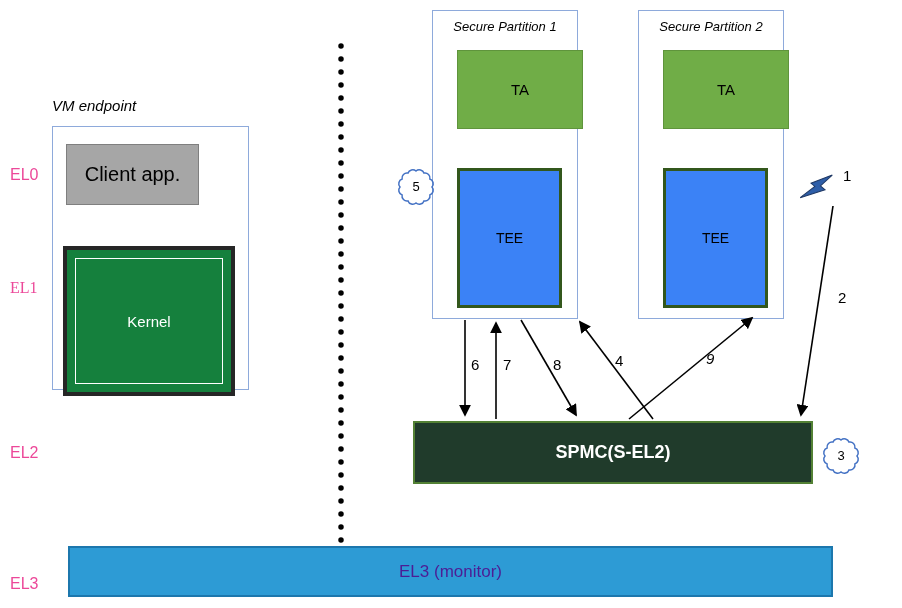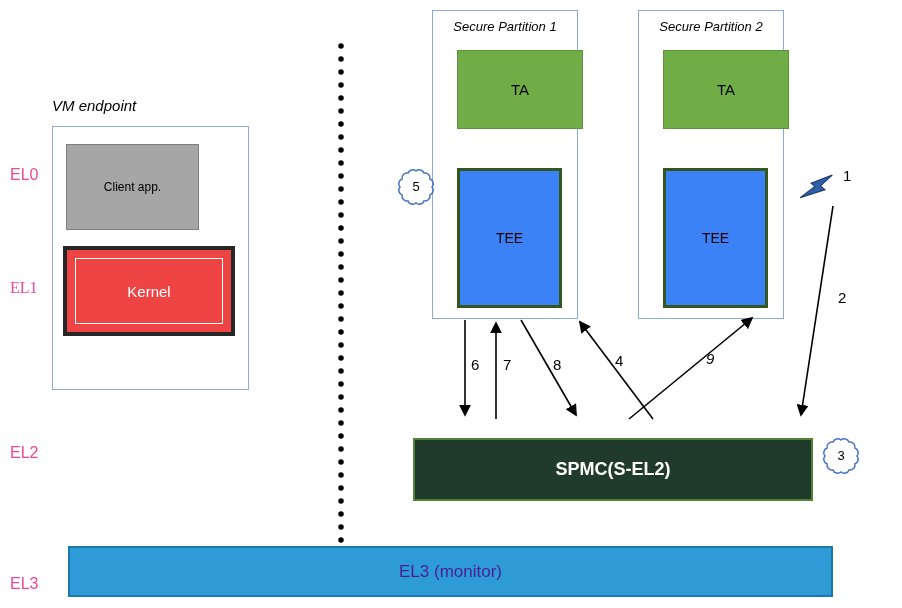--- a/index.html
+++ b/index.html
@@ -7,34 +7,34 @@
     position:relative;width:902px;height:608px;background:#ffffff;
     font-family:"Liberation Sans",sans-serif;color:#000;overflow:hidden;
   }
   .abs{position:absolute;box-sizing:border-box;}
   .flex-center{display:flex;align-items:center;justify-content:center;}
 
   .el-label{position:absolute;font-size:16px;color:#ec4899;}
 
   .vm-title{left:52px;top:97px;width:198px;font-style:italic;font-size:15px;}
   .vm-box{left:52px;top:126px;width:197px;height:264px;border:1px solid #8eaadb;background:#fff;}
-  .client-app{left:66px;top:144px;width:133px;height:86px;background:#a6a6a6;border:1px solid #7f7f7f;font-size:12px;align-items:center;}
-  .kernel{left:63px;top:246px;width:172px;height:90px;background:#ef4444;border:4px solid #262626;}
+  .client-app{left:66px;top:144px;width:133px;height:61px;background:#a6a6a6;border:1px solid #7f7f7f;font-size:20px;align-items:center;}
+  .kernel{left:63px;top:246px;width:172px;height:150px;background:#15803d;border:4px solid #262626;}
   .kernel-inner{position:absolute;inset:8px;border:1px solid #fff;}
   .kernel-label{position:relative;color:#fff;font-size:15px;}
 
   .sp-box{top:10px;width:146px;height:309px;border:1px solid #8eaadb;background:#fff;}
   .sp1{left:432px;} .sp2{left:638px;}
   .sp-title{padding-top:8px;text-align:center;font-style:italic;font-size:13px;}
   .ta-box{top:50px;width:126px;height:79px;background:#70ad47;border:1px solid #5f943c;font-size:15px;}
   .tee-box{top:168px;width:105px;height:140px;background:#3b82f6;border:3px solid #33571c;font-size:14px;}
   .col1{left:457px;} .col2{left:663px;}
 
   .spmc-bar{left:413px;top:421px;width:400px;height:63px;background:#203b2b;border:2px solid #538135;
-    color:#fff;font-weight:bold;font-size:18px;margin-top:17px;}
+    color:#fff;font-weight:bold;font-size:18px;}
   .el3-bar{left:68px;top:546px;width:765px;height:51px;background:#2d9bd5;border:2px solid #1c77ad;font-size:17px;color:#4c1d95;text-align:center;}
   .spmd-box{left:653px;top:559px;width:186px;height:28px;background:#fff;border:1px solid #000;font-weight:bold;font-size:13px;}
 
   .flow-num{position:absolute;font-size:15px;color:#000;}
   .cloud-num{width:12px;text-align:center;font-size:13px;}
 
   svg.overlay{position:absolute;left:0;top:0;pointer-events:none;}
 </style>
 </head>
 <body>

